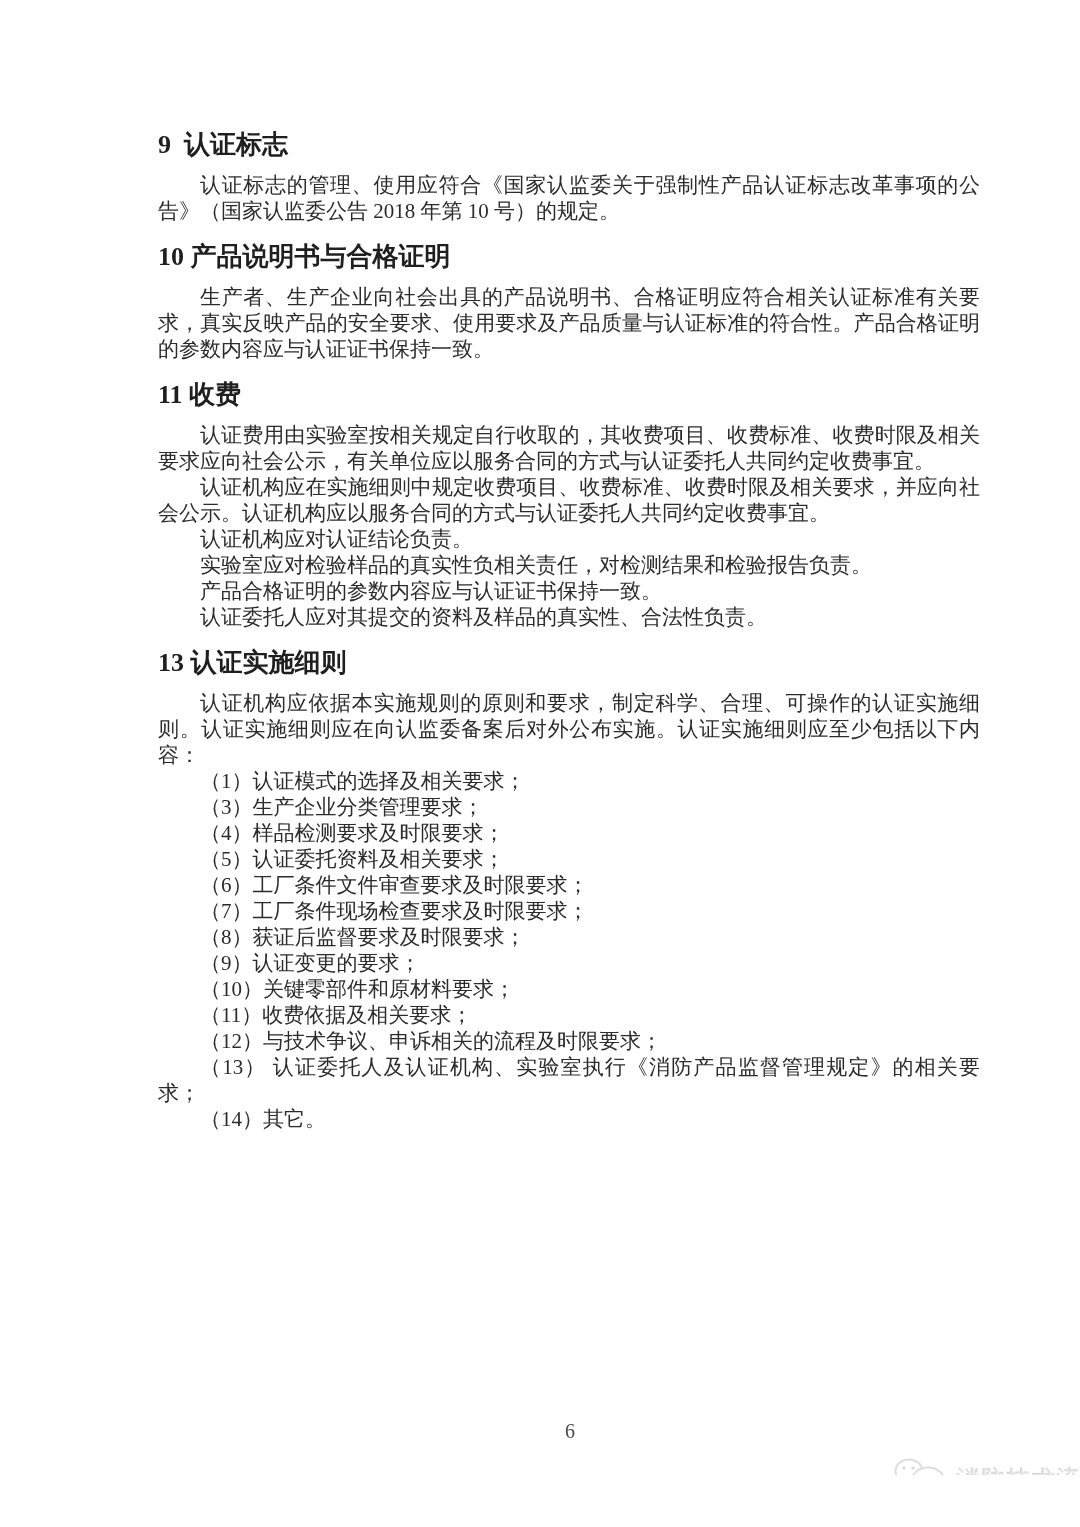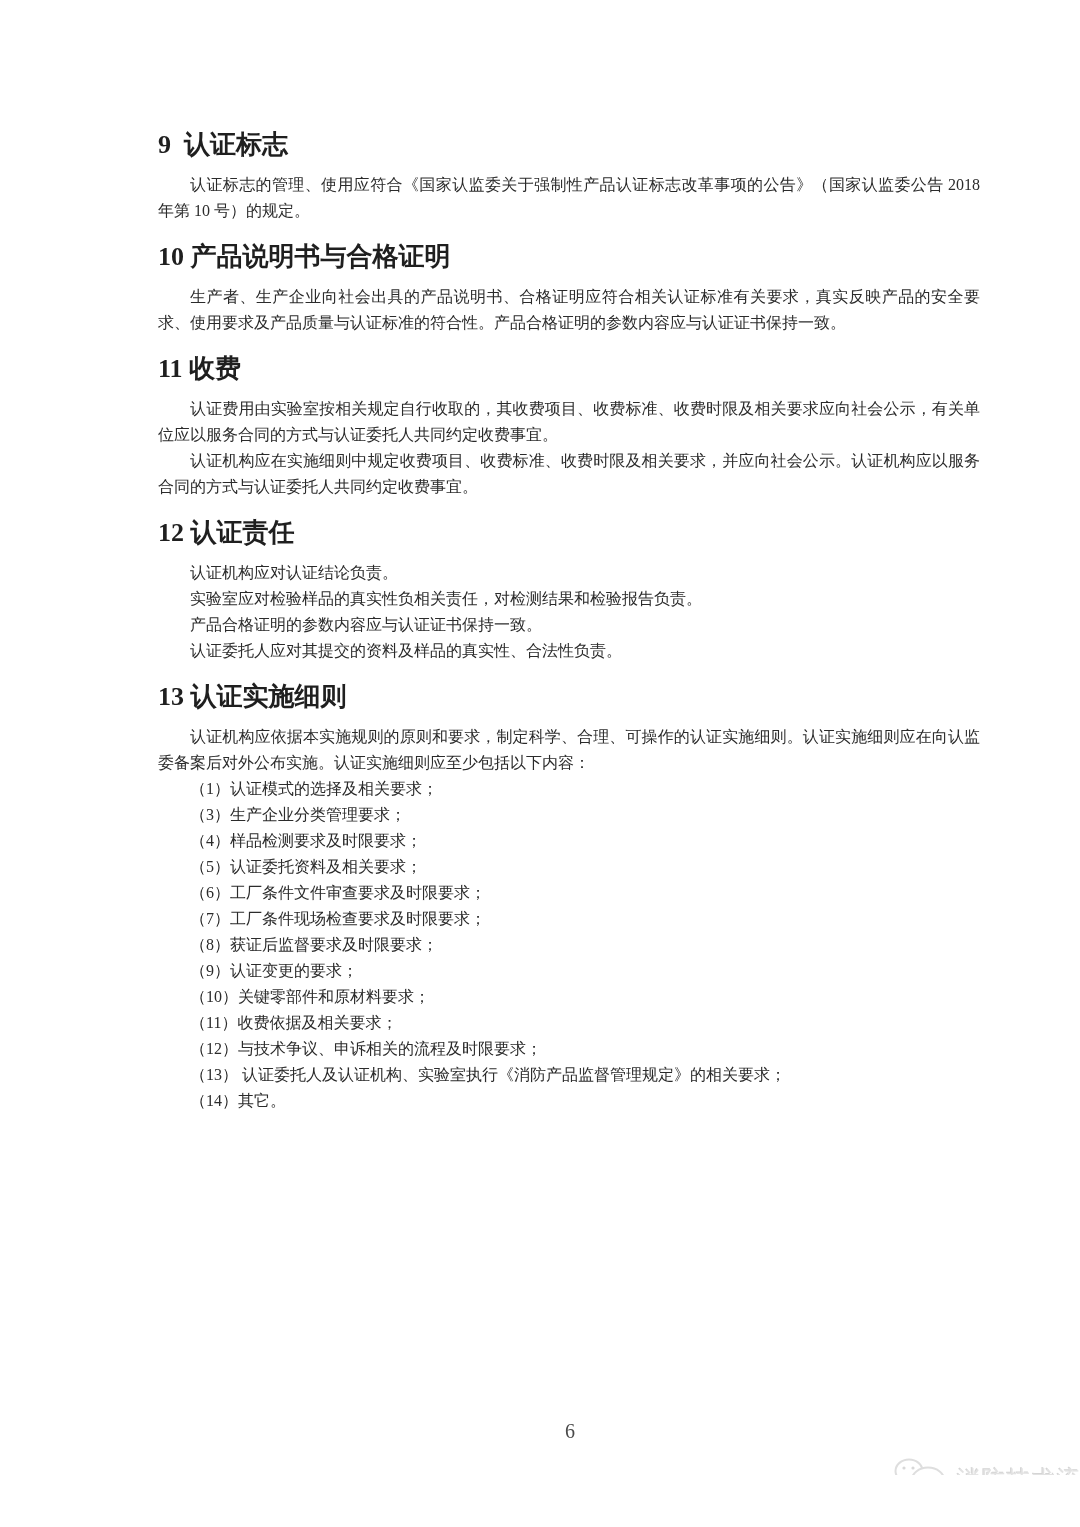--- a/index.html
+++ b/index.html
@@ -28,21 +28,21 @@
     line-height: 34px;
     font-weight: bold;
     margin: 16px 0 10px 0;
     color: #1f1f1f;
     white-space: pre;
   }
   .content h2.sec-heading:first-child {
     margin-top: 0;
   }
   .para {
-    font-size: 16px;
+    font-size: 21px;
     line-height: 26px;
     margin: 0;
     text-align: justify;
     text-indent: 2em;
     color: #2b2b2b;
     word-break: break-all;
   }
   .page-number {
     position: absolute;
     left: 0;
@@ -82,21 +82,20 @@
     <h2 class="sec-heading">9  认证标志</h2>
     <p class="para">认证标志的管理、使用应符合《国家认监委关于强制性产品认证标志改革事项的公告》（国家认监委公告 2018 年第 10 号）的规定。</p>
 
     <h2 class="sec-heading">10 产品说明书与合格证明</h2>
     <p class="para">生产者、生产企业向社会出具的产品说明书、合格证明应符合相关认证标准有关要求，真实反映产品的安全要求、使用要求及产品质量与认证标准的符合性。产品合格证明的参数内容应与认证证书保持一致。</p>
 
     <h2 class="sec-heading">11 收费</h2>
     <p class="para">认证费用由实验室按相关规定自行收取的，其收费项目、收费标准、收费时限及相关要求应向社会公示，有关单位应以服务合同的方式与认证委托人共同约定收费事宜。</p>
     <p class="para">认证机构应在实施细则中规定收费项目、收费标准、收费时限及相关要求，并应向社会公示。认证机构应以服务合同的方式与认证委托人共同约定收费事宜。</p>
 
-    <h2 class="sec-heading">12 认证责任</h2>
     <p class="para">认证机构应对认证结论负责。</p>
     <p class="para">实验室应对检验样品的真实性负相关责任，对检测结果和检验报告负责。</p>
     <p class="para">产品合格证明的参数内容应与认证证书保持一致。</p>
     <p class="para">认证委托人应对其提交的资料及样品的真实性、合法性负责。</p>
 
     <h2 class="sec-heading">13 认证实施细则</h2>
     <p class="para">认证机构应依据本实施规则的原则和要求，制定科学、合理、可操作的认证实施细则。认证实施细则应在向认监委备案后对外公布实施。认证实施细则应至少包括以下内容：</p>
     <p class="para">（1）认证模式的选择及相关要求；</p>
     <p class="para">（3）生产企业分类管理要求；</p>
     <p class="para">（4）样品检测要求及时限要求；</p>

